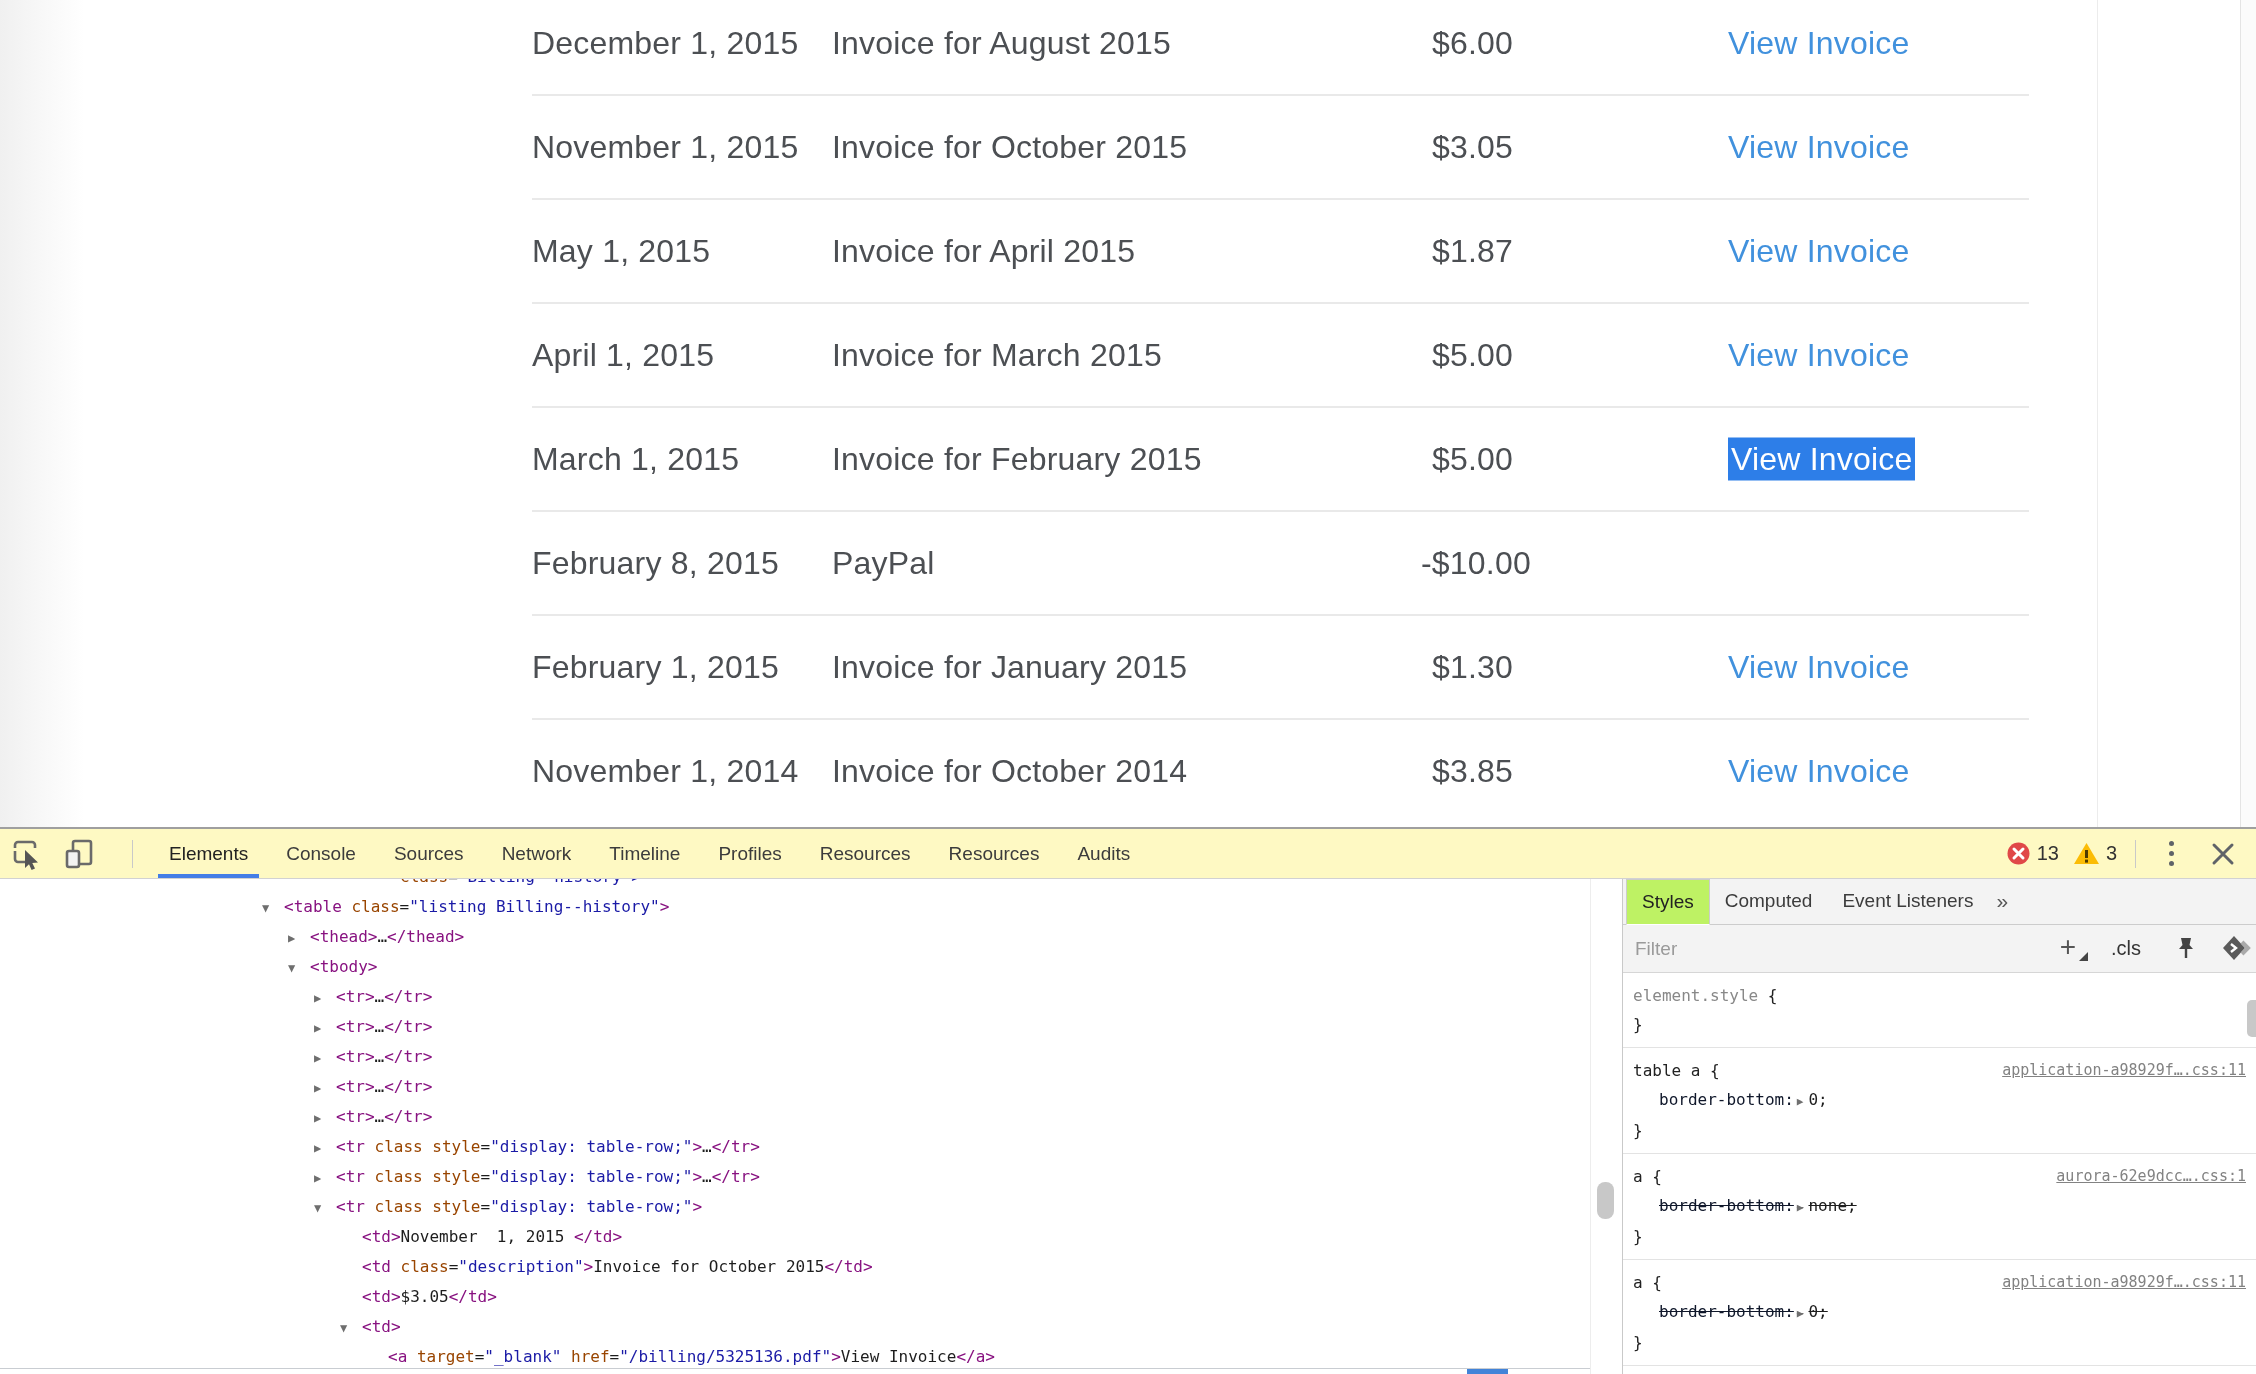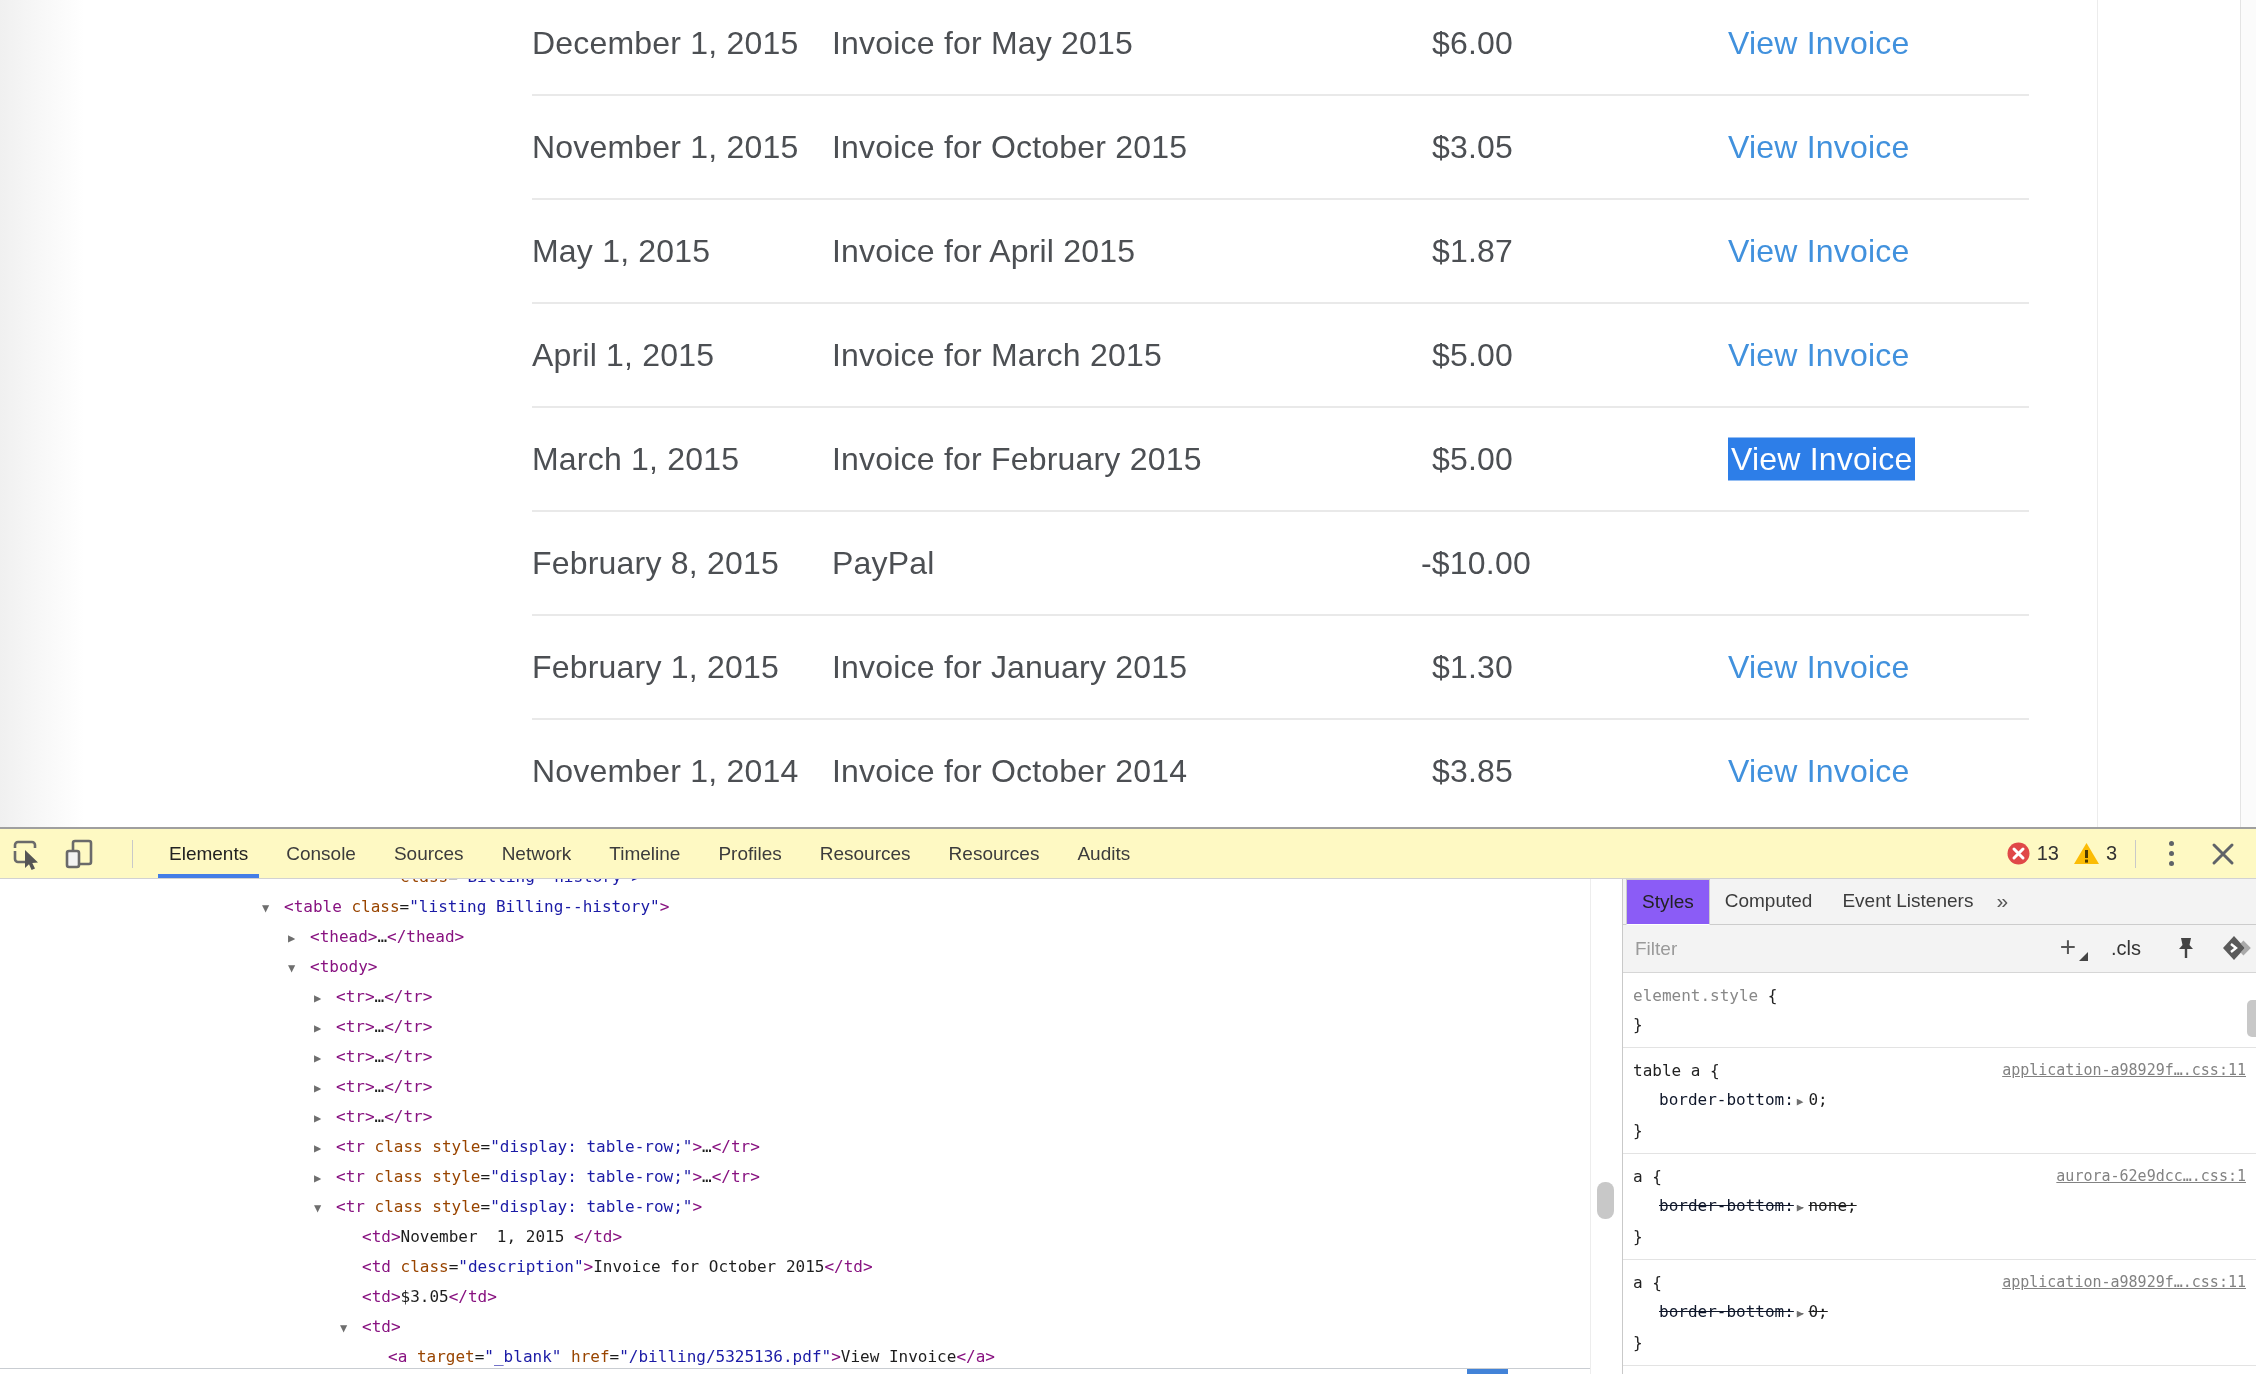--- a/index.html
+++ b/index.html
@@ -50,21 +50,21 @@
   #clipline .tline{margin-top:-17px;}
   #el-trackline{position:absolute;left:1590px;top:0;width:1px;height:497px;background:#ededed;}
   #el-scrollthumb{position:absolute;left:1597px;top:303px;width:17px;height:37px;background:#c8c8c8;border-radius:8px;}
   #el-bottombar{position:absolute;left:0;top:489px;width:1590px;height:1px;background:#c9cdd2;}
   #el-crumb{position:absolute;left:1467px;top:490px;width:41px;height:7px;background:#4283d8;}
 
   
   #styles-panel{position:absolute;left:1622px;top:50px;width:634px;height:497px;background:#fff;border-left:1px solid #c9c9c9;box-sizing:border-box;overflow:hidden;}
   #ss-tabs{height:46px;background:#f3f3f3;border-bottom:1px solid #ccc;display:flex;align-items:stretch;box-sizing:border-box;}
   .stab{padding:0 15px;line-height:44px;font-size:19px;color:#3c3c3c;cursor:pointer;white-space:nowrap;}
-  .stab.active{background:#8b5cf6;border:1px solid #ccc;border-bottom:1px solid #fff;margin-left:3px;margin-bottom:-1px;color:#222;}
+  .stab.active{background:#bef264;border:1px solid #ccc;border-bottom:1px solid #fff;margin-left:3px;margin-bottom:-1px;color:#222;}
   .stab.more{font-size:21px;color:#555;padding:0 8px;}
   #ss-filter{height:48px;background:#f3f3f3;border-bottom:1px solid #d6d6d6;position:relative;box-sizing:border-box;}
   #filter-text{position:absolute;left:12px;top:0;line-height:47px;font-size:19px;color:#9a9a9a;}
   #fi-plus{position:absolute;right:180px;top:6px;font-size:28px;color:#555;cursor:pointer;}
   #fi-plus::after{content:"";position:absolute;right:-12px;bottom:2px;border-left:9px solid transparent;border-bottom:9px solid #444;}
   #fi-cls{position:absolute;right:115px;top:0;line-height:47px;font-size:20px;color:#333;cursor:pointer;}
   #fi-pin{position:absolute;right:58px;top:11px;cursor:pointer;}
   #fi-state{position:absolute;right:4px;top:10px;cursor:pointer;}
   #ss-rules{font-family:"DejaVu Sans Mono","Liberation Mono",monospace;font-size:16px;line-height:29px;color:#222;}
   .rule{padding:8px 10px;border-bottom:1px solid #e3e3e3;position:relative;}
@@ -77,21 +77,21 @@
   #ss-scrollthumb{position:absolute;right:0;top:121px;width:9px;height:37px;background:#c8c8c8;border-radius:5px 0 0 5px;}
 </style>
 </head>
 <body>
 
 <div id="page">
   <div id="page-leftshade"></div>
   <div id="rows">
       <div class="prow" style="top: -9px;">
         <span class="pcell c-date">December 1, 2015</span>
-        <span class="pcell c-desc">Invoice for May 2015</span>
+        <span class="pcell c-desc">Invoice for August 2015</span>
         <span class="pcell c-amt">$6.00</span>
         <span class="pcell c-link">View Invoice</span>
       </div>
       <div class="pdivider" style="top: 94px;"></div>
       <div class="prow" style="top: 95px;">
         <span class="pcell c-date">November 1, 2015</span>
         <span class="pcell c-desc">Invoice for October 2015</span>
         <span class="pcell c-amt">$3.05</span>
         <span class="pcell c-link">View Invoice</span>
       </div>

